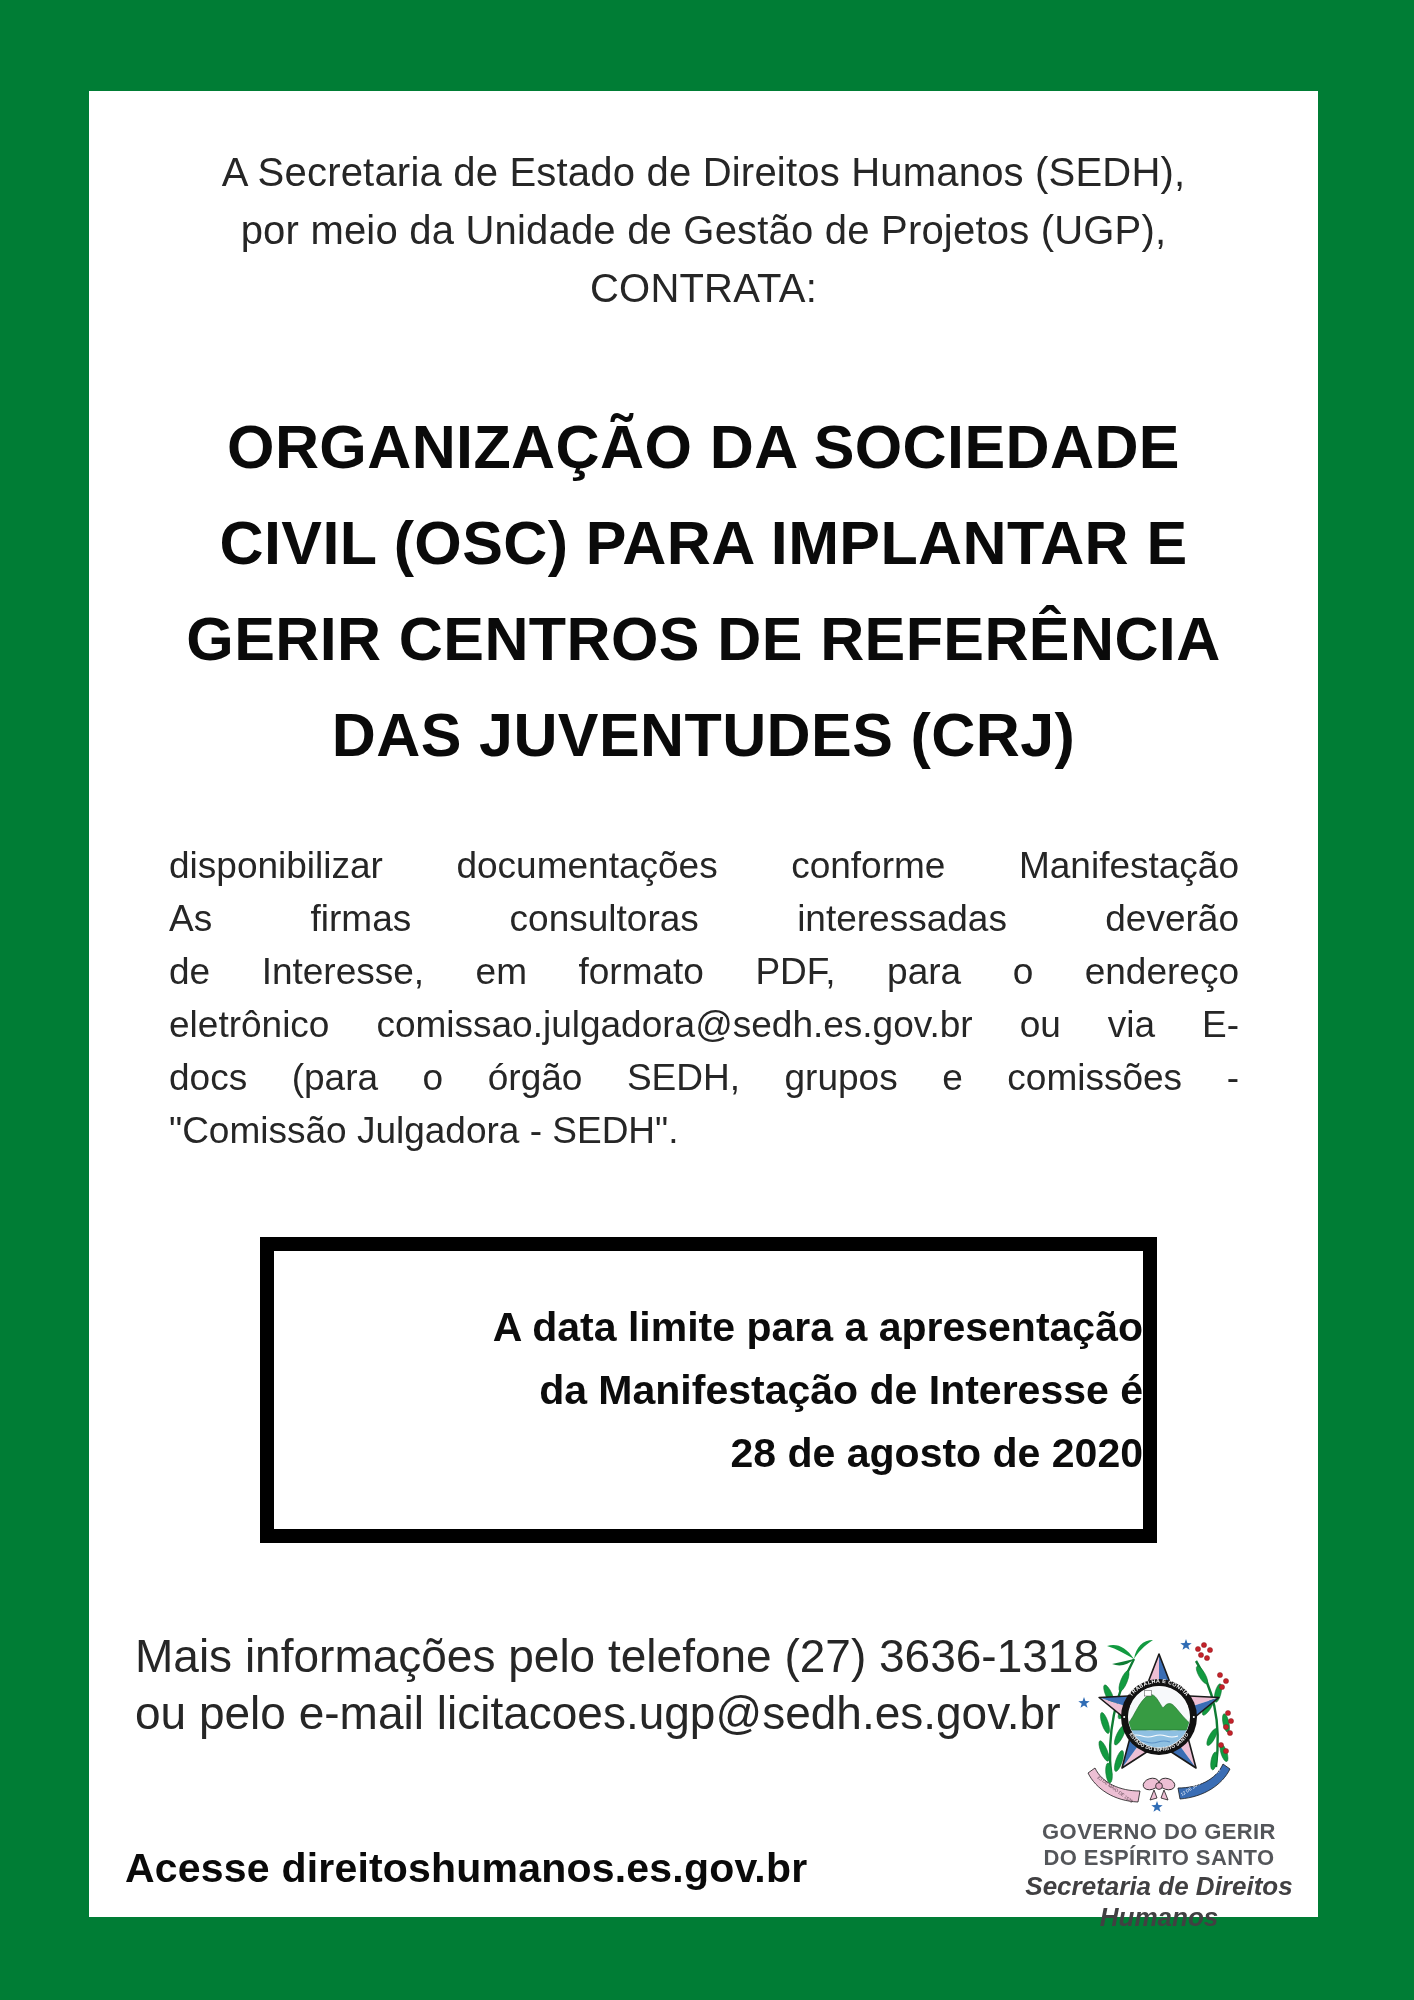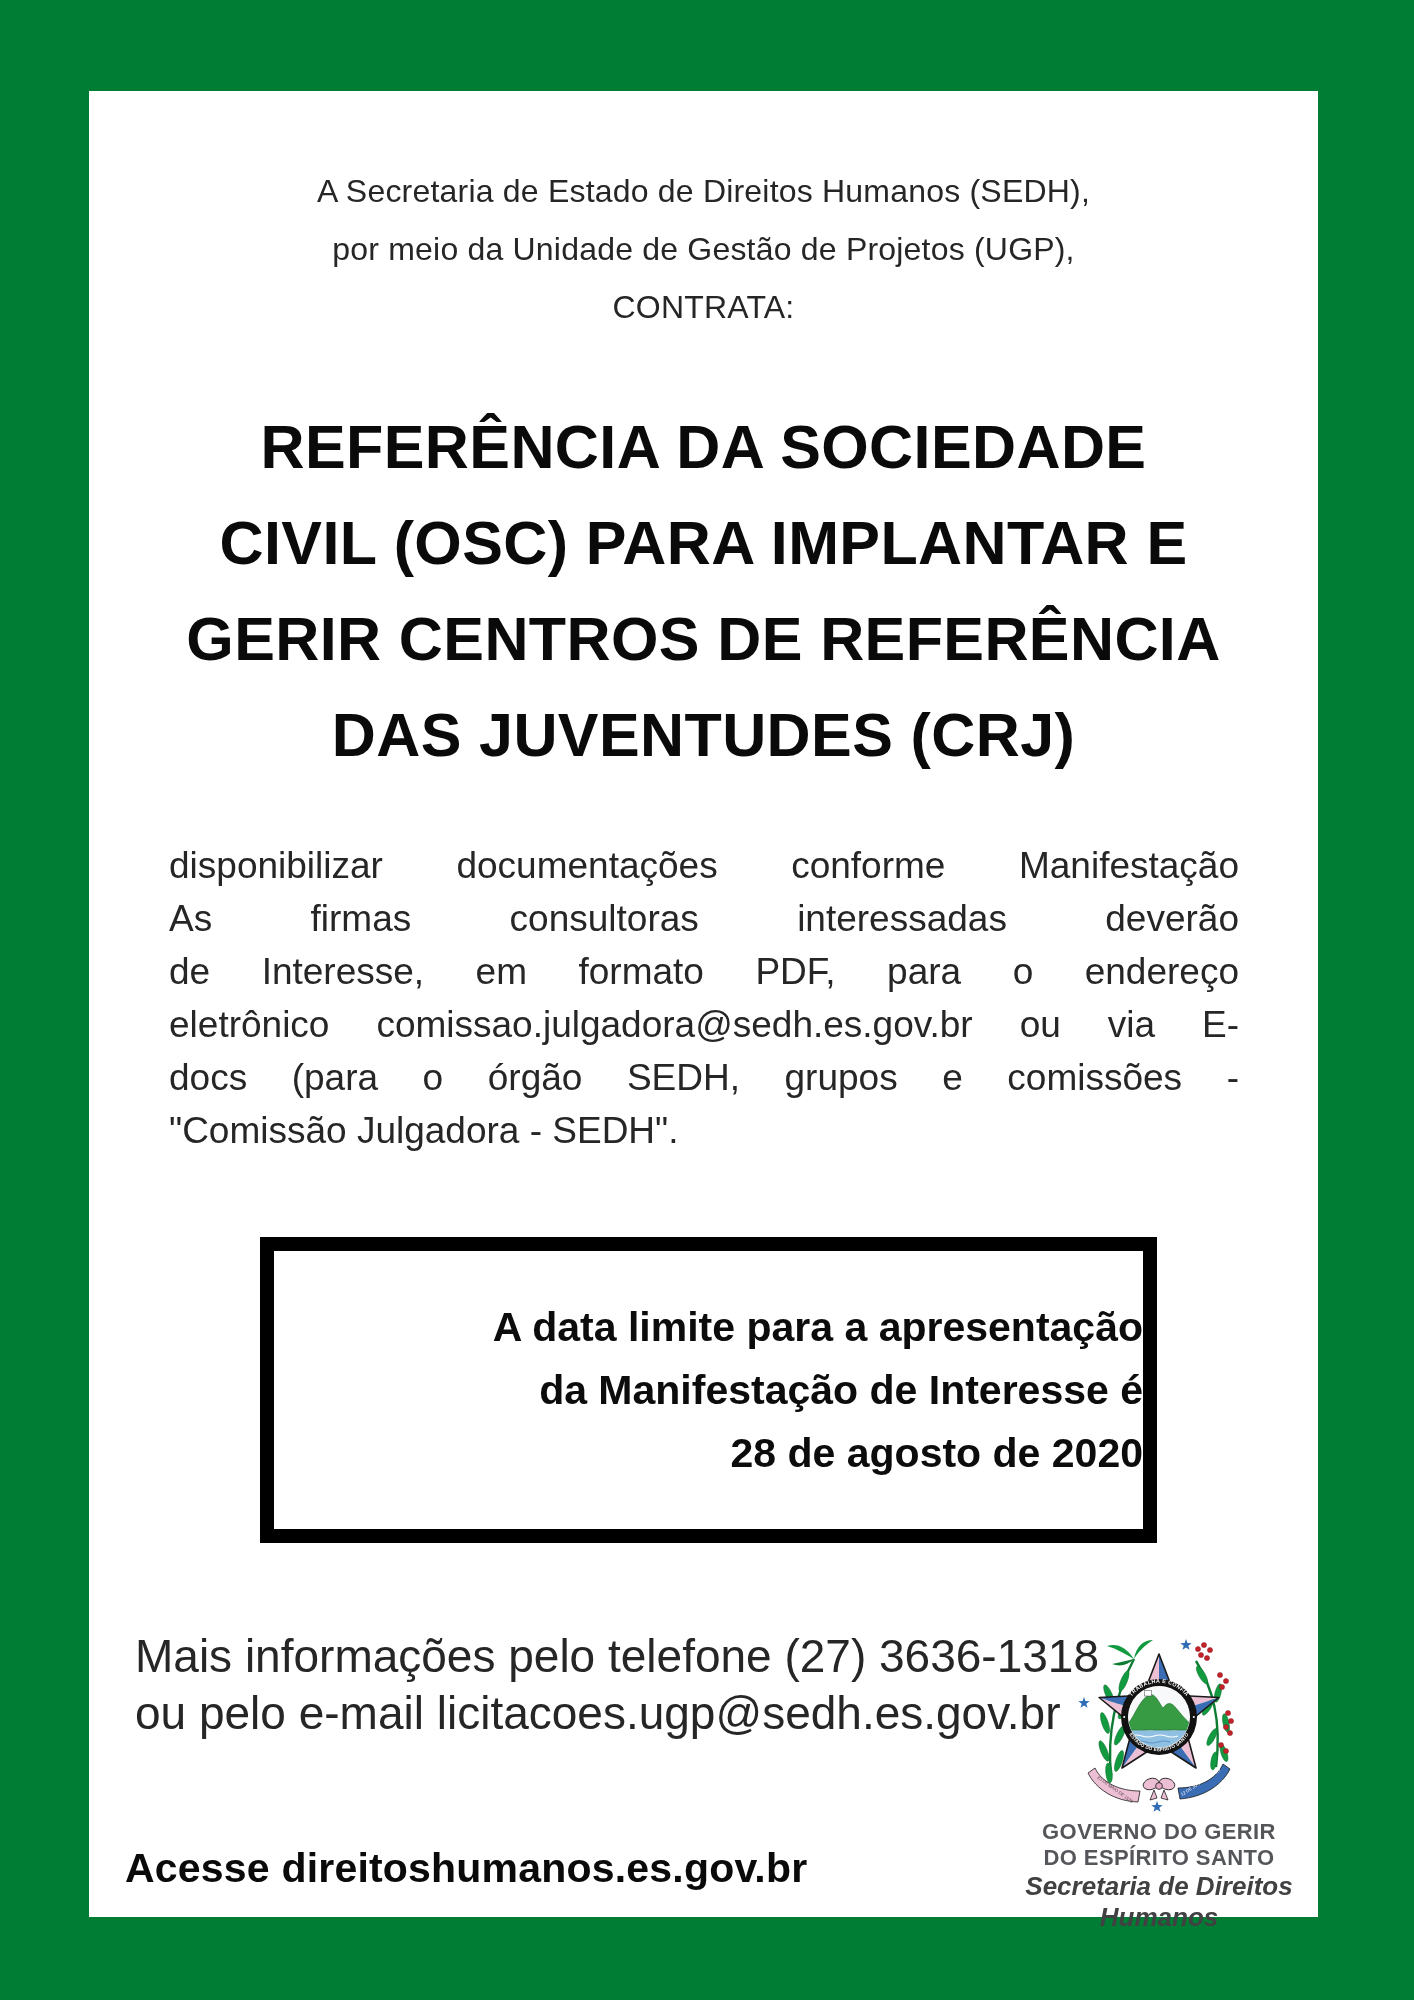--- a/index.html
+++ b/index.html
@@ -9,21 +9,21 @@
     font-family:"Liberation Sans",sans-serif;
     -webkit-font-smoothing:antialiased;
   }
   #poster{position:relative;width:1414px;height:2000px;background:#007D35;overflow:hidden;}
   .surface{
     position:absolute;left:89px;top:91px;width:1229px;height:1826px;
     background:#FFFFFF;
   }
   .intro{
     position:absolute;top:52px;left:0;width:100%;
-    text-align:center;font-size:32px;line-height:58px;color:#262626;letter-spacing:.2px;margin-top:19px;
+    text-align:center;font-size:40px;line-height:58px;color:#262626;letter-spacing:.2px;
   }
   .headline{
     position:absolute;top:308px;left:0;width:100%;
     text-align:center;font-weight:700;font-size:61px;line-height:96px;
     color:#0A0A0A;letter-spacing:.4px;
   }
   .body-par{
     position:absolute;top:748px;left:80px;width:1070px;
     font-size:37px;line-height:53px;color:#262626;
   }
@@ -63,21 +63,21 @@
 
   <div class="surface">
 
     <div class="intro">
       <div>A Secretaria de Estado de Direitos Humanos (SEDH),</div>
       <div>por meio da Unidade de Gestão de Projetos (UGP),</div>
       <div>CONTRATA:</div>
     </div>
 
     <div class="headline">
-      <div>REFERÊNCIA DA SOCIEDADE</div>
+      <div>ORGANIZAÇÃO DA SOCIEDADE</div>
       <div>CIVIL (OSC) PARA IMPLANTAR E</div>
       <div>GERIR CENTROS DE REFERÊNCIA</div>
       <div>DAS JUVENTUDES (CRJ)</div>
     </div>
 
     <div class="body-par">
       <div class="body-line">disponibilizar documentações conforme Manifestação</div>
       <div class="body-line">As firmas consultoras interessadas deverão</div>
       <div class="body-line">de Interesse, em formato PDF, para o endereço</div>
       <div class="body-line">eletrônico comissao.julgadora@sedh.es.gov.br ou via E-</div>

